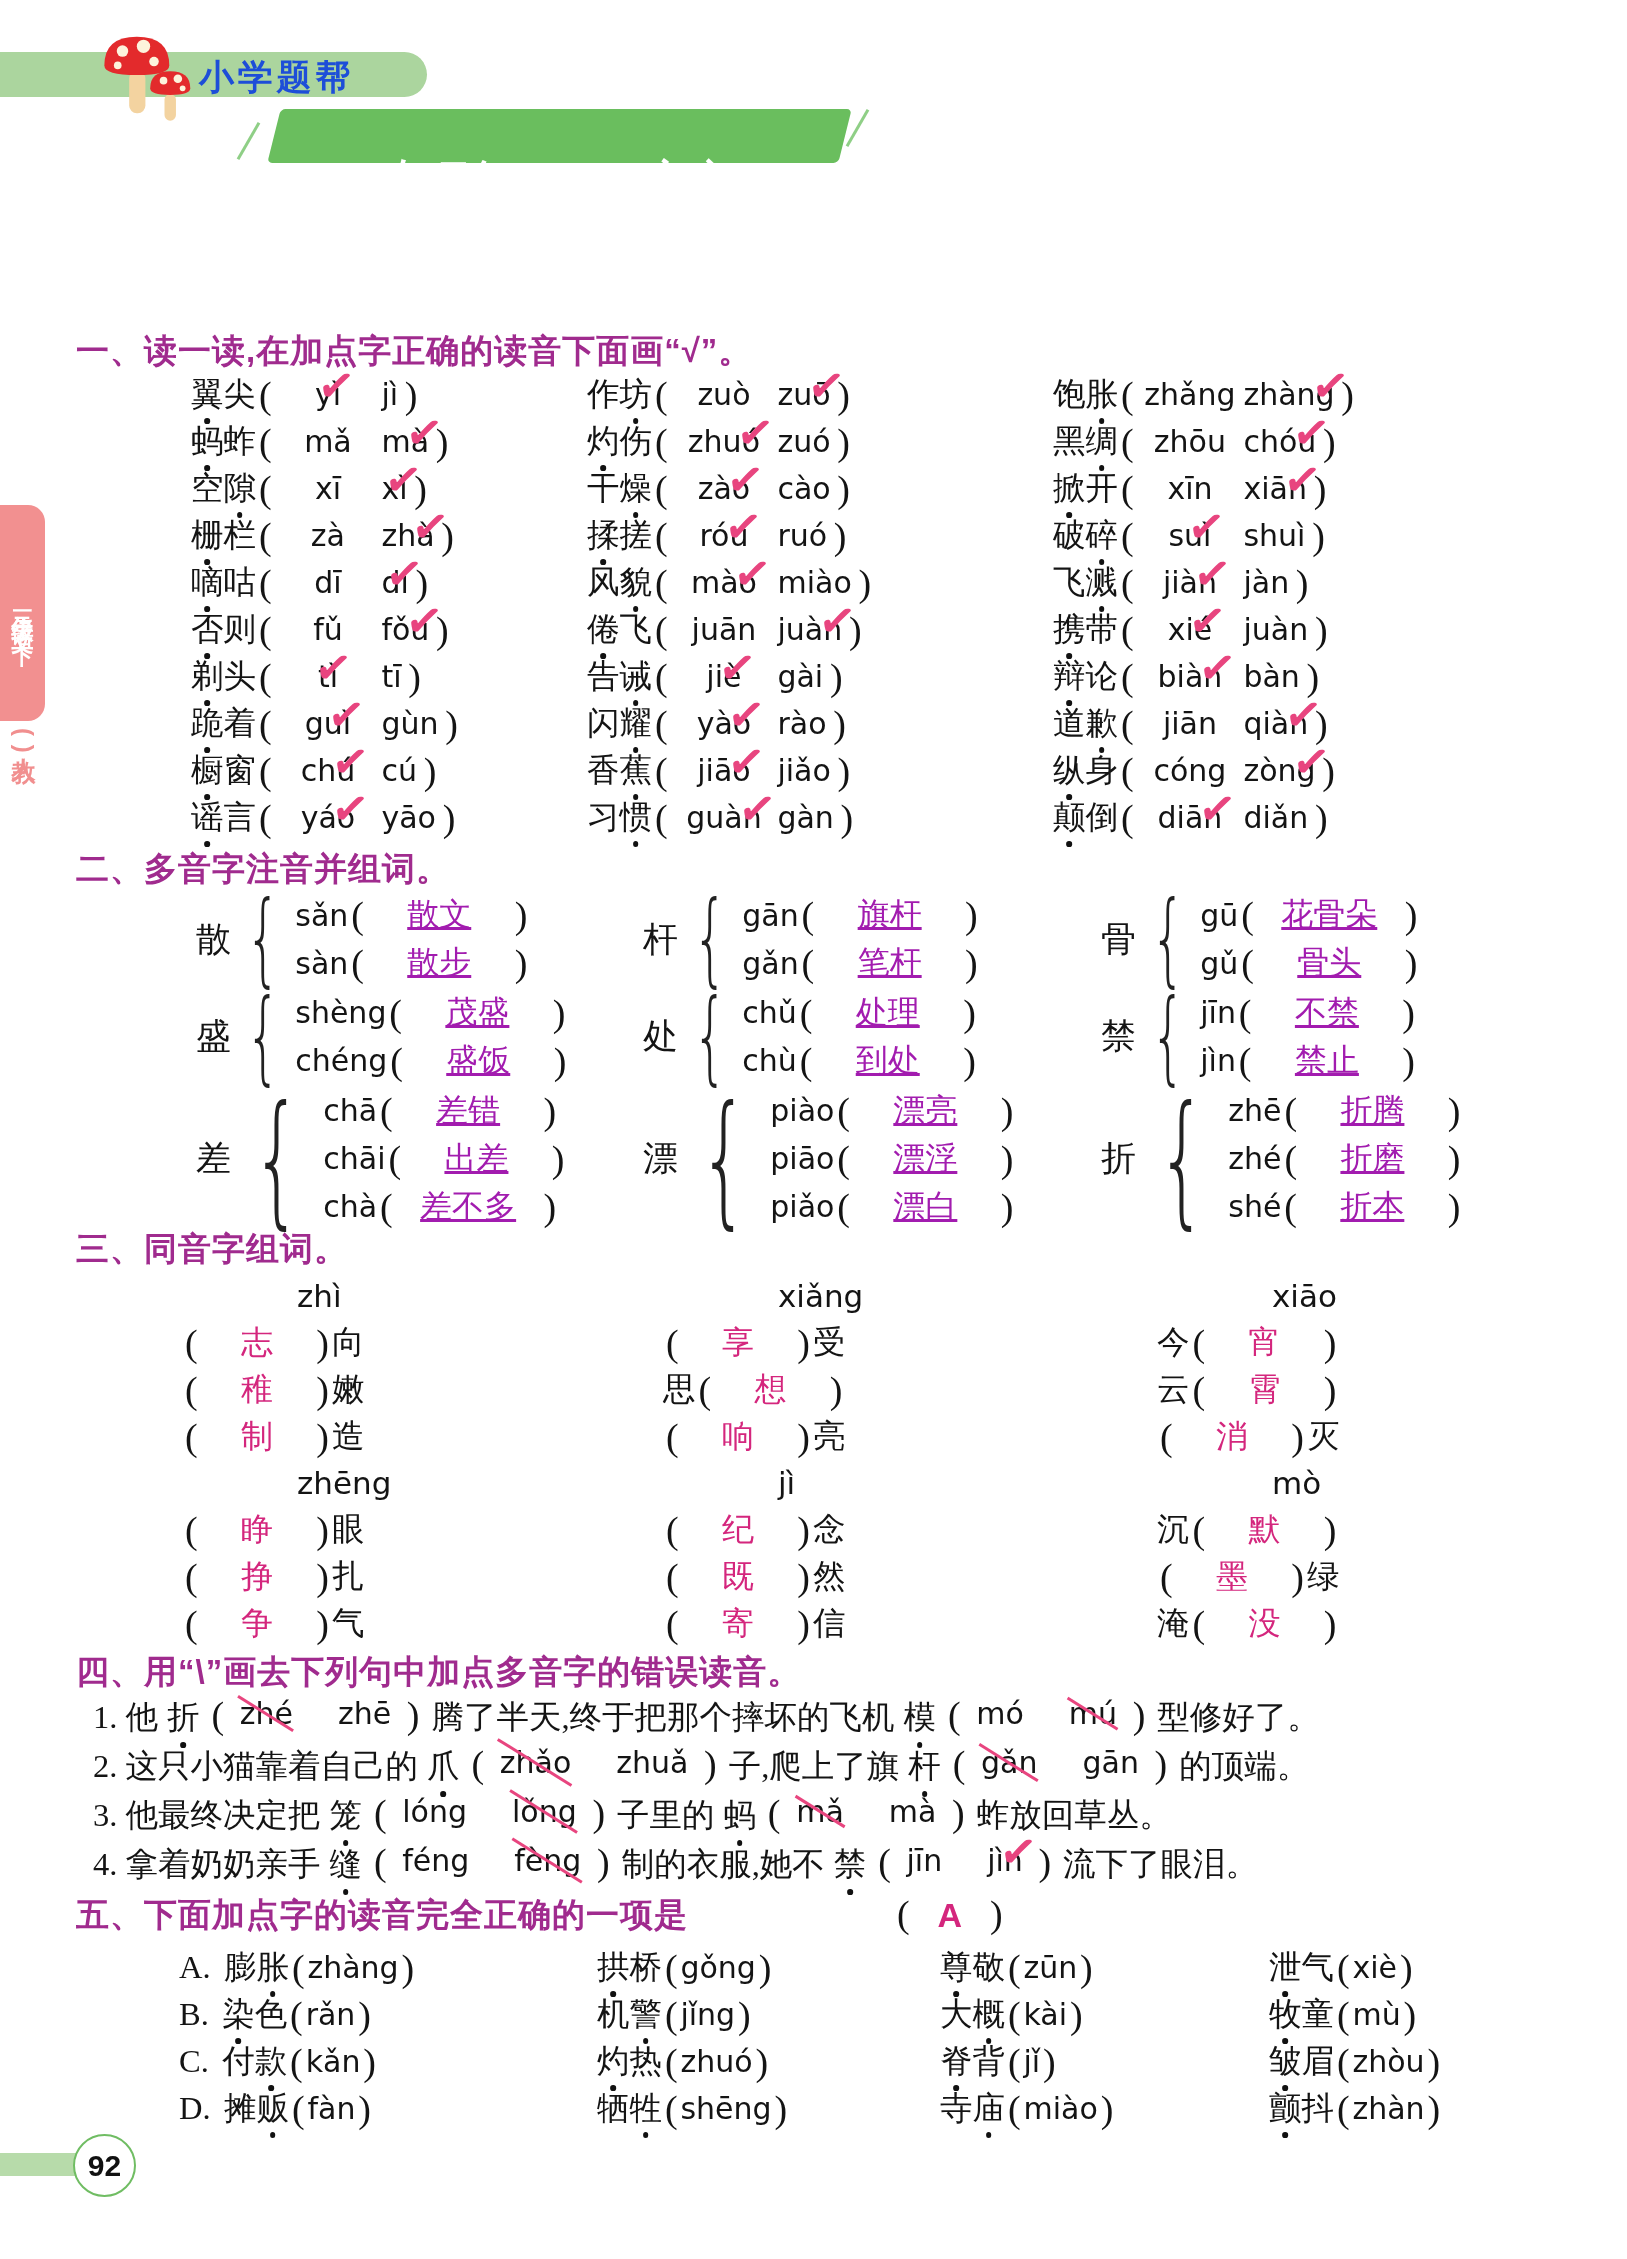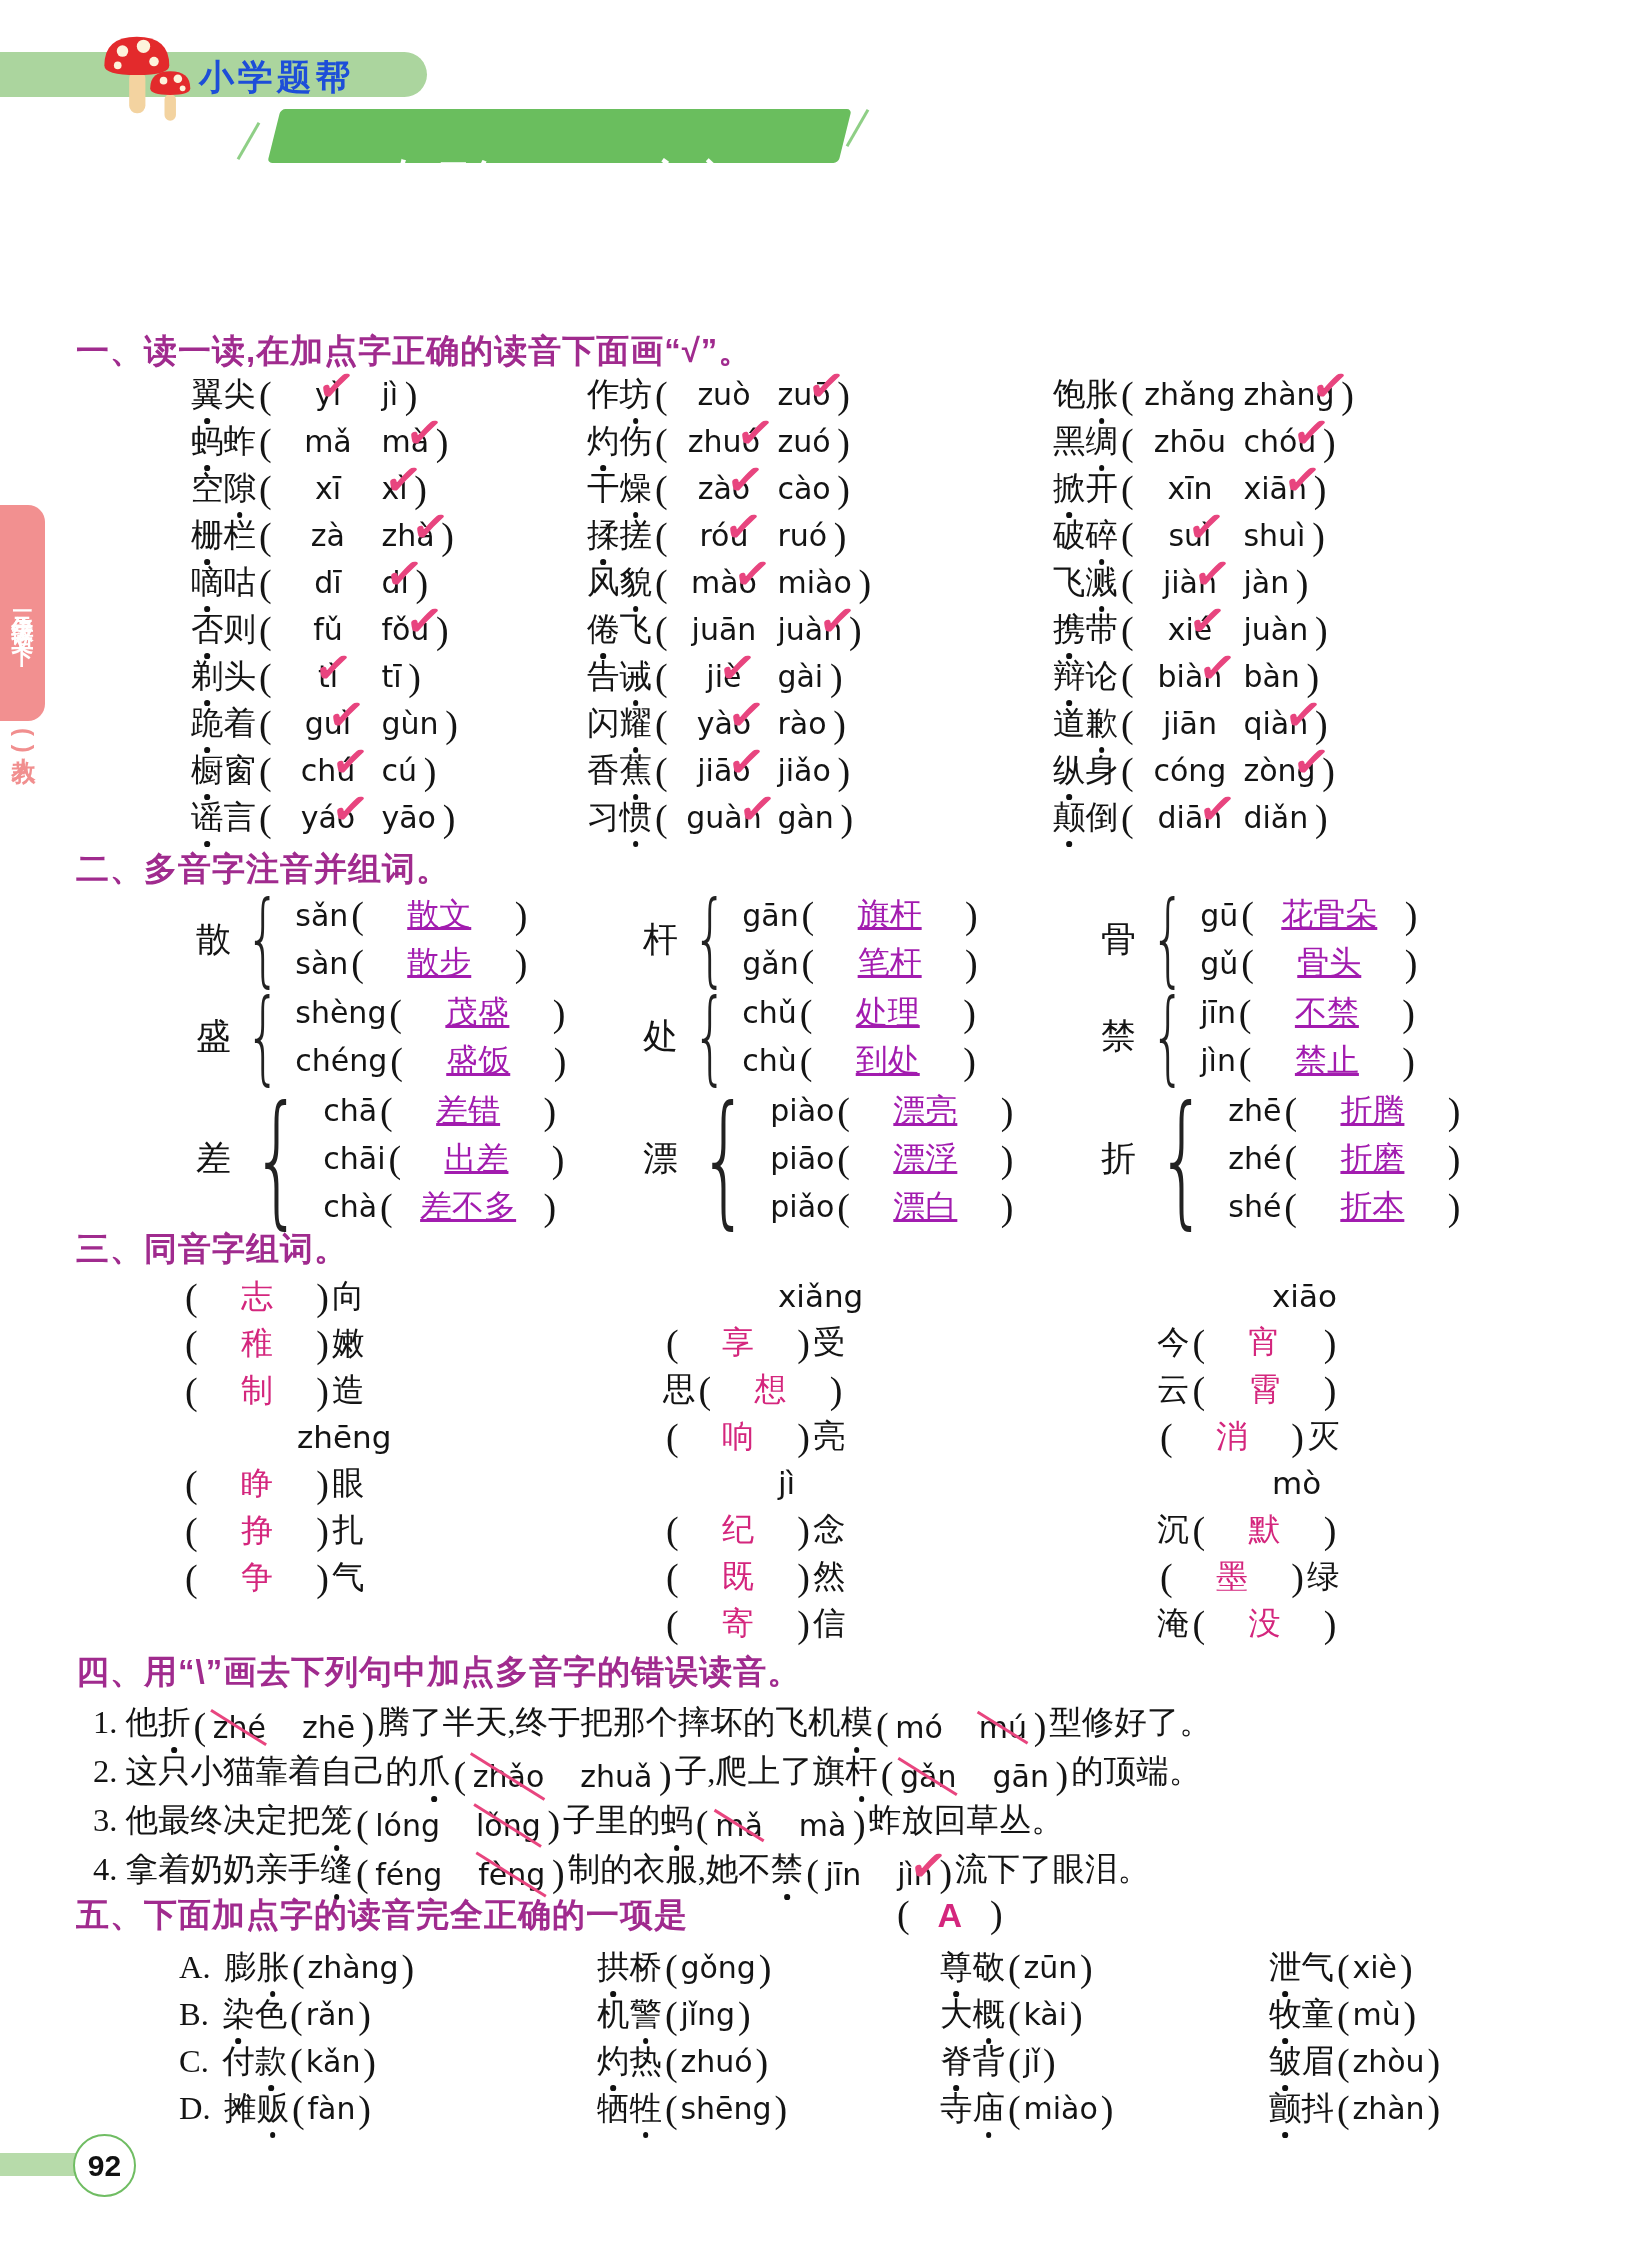--- a/index.html
+++ b/index.html
@@ -60,21 +60,21 @@
   .mg-ans{display:inline-block;min-width:145px;text-align:center;color:#a21caf;font-size:32px;text-decoration:underline;}
   
   .s3grid{position:absolute;left:182px;top:1273px;display:grid;grid-template-columns:481px 494px 1fr;}
   .s3col{display:flex;flex-direction:column;}
   .s3label{height:46px;display:flex;align-items:center;margin-left:115px;
            font-family:"DejaVu Sans",sans-serif;font-size:31px;}
   .s3row{height:47px;display:flex;align-items:center;font-size:32.5px;white-space:nowrap;}
   .s3ans{display:inline-block;min-width:113px;text-align:center;color:#d4267d;font-size:32px;}
   
   .s4list{position:absolute;left:93px;top:1696px;}
-  .s4line{height:49px;display:flex;align-items:flex-end;font-size:32.5px;white-space:nowrap;}
+  .s4line{height:49px;display:flex;align-items:flex-start;font-size:32.5px;white-space:nowrap;gap:9px;}
   .py4a{margin:0 36px 0 3.8px;} .py4b{margin-right:3.8px;}
   
   .ans5{position:absolute;left:894px;top:1895px;font-size:34px;}
   .ansA{color:#d4267d;font-family:"Liberation Sans",sans-serif;font-weight:700;margin:0 25px;}
   .s5grid{position:absolute;left:179px;top:1944px;display:grid;grid-auto-rows:47px;}
   .s5row{display:grid;grid-template-columns:418px 343px 329px 1fr;}
   .s5cell{display:flex;align-items:center;font-size:32.5px;white-space:nowrap;}
   .s5label{font-family:"Liberation Serif",serif;margin-right:13.4px;}
   .s5py{font-family:"DejaVu Sans",sans-serif;font-size:30px;}
   
@@ -515,20 +515,21 @@
             <span class="mg-ans">折本</span>
             <span class="par">)</span>
           </div>
         </div>
       </div>
     </div>
 
   <h2 class="sec-title" id="t3">三、同音字组词。</h2>
   <div class="s3grid" id="s3">
       <div class="s3col">
+        <div class="s3label">zhì</div>
         <div class="s3row">
           <span class="par">(</span>
           <span class="s3ans">志</span>
           <span class="par">)</span>
           <span class="s3post">向</span>
         </div>
         <div class="s3row">
           <span class="par">(</span>
           <span class="s3ans">稚</span>
           <span class="par">)</span>

